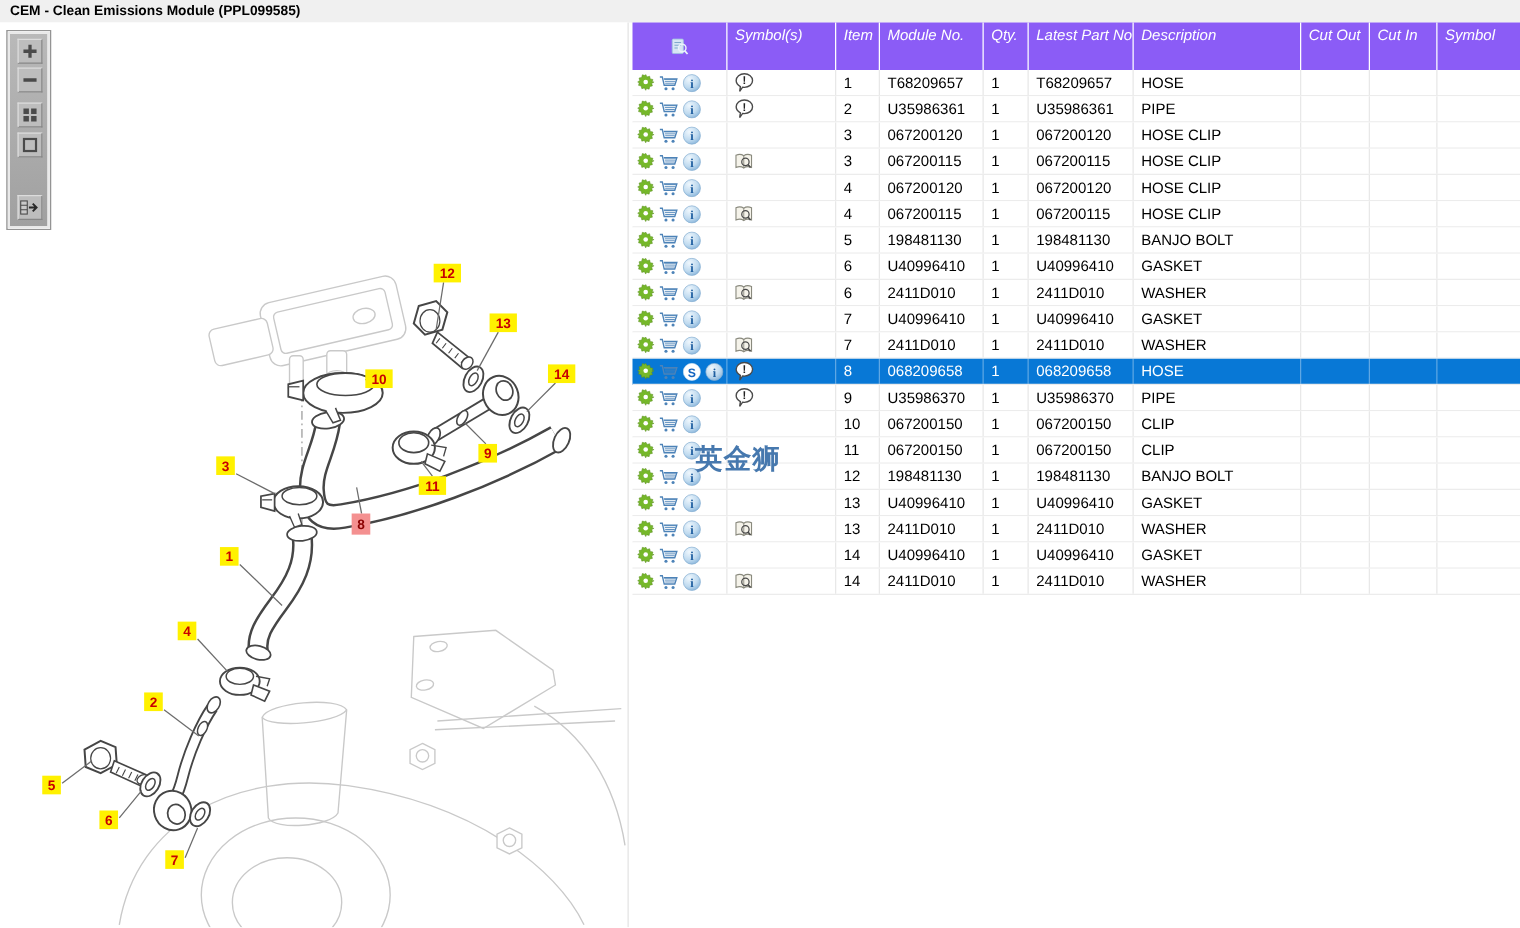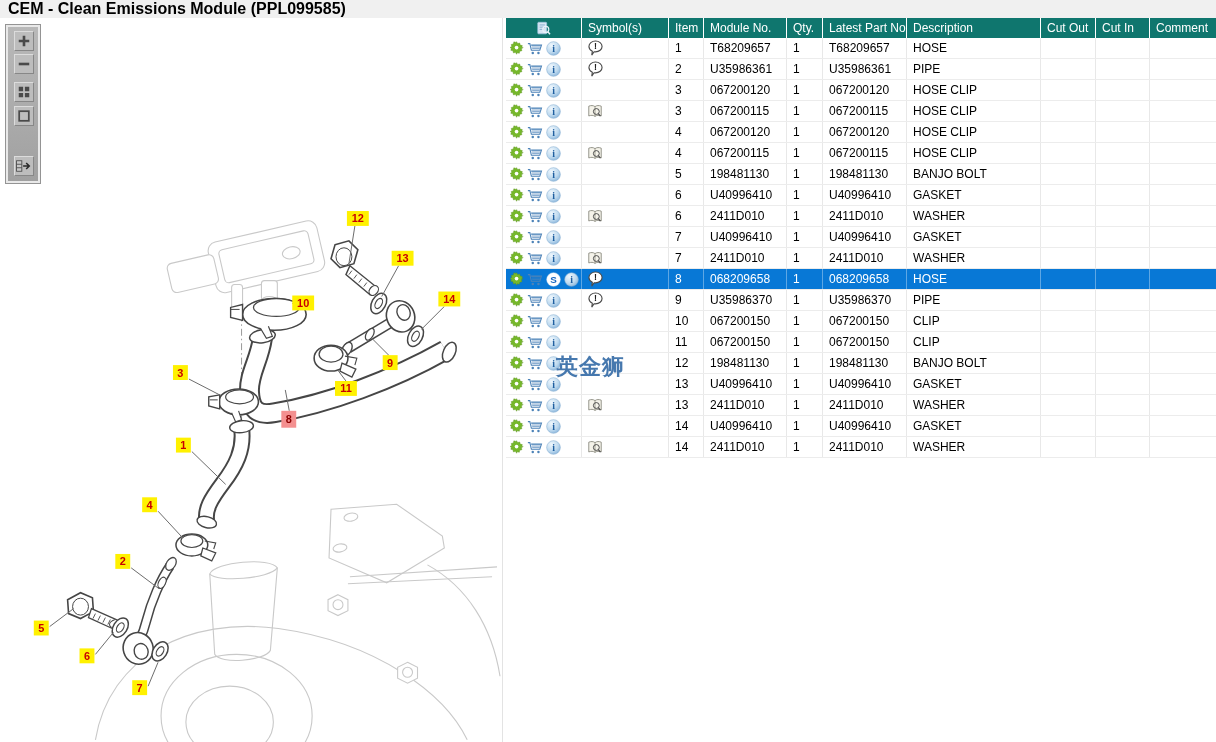--- a/index.html
+++ b/index.html
@@ -1,41 +1,41 @@
 <!DOCTYPE html>
 <html><head>
 <meta charset="utf-8">
 <style>
   html,body{margin:0;padding:0;background:#fff;font-family:"Liberation Sans",sans-serif;}
   #app{position:relative;width:1216px;height:742px;background:#fff;overflow:hidden;}
 
   
   #titlebar{position:absolute;top:0;left:0;width:1216px;height:18px;background:#F0F0F0;
-    font-size:16px;font-weight:bold;color:#000;line-height:18px;padding-left:8px;box-sizing:border-box;}
+    font-size:11px;font-weight:bold;color:#000;line-height:18px;padding-left:8px;box-sizing:border-box;}
 
   
   #diagram-panel{position:absolute;top:18px;left:0;width:502px;height:724px;background:#fff;
     border-right:1px solid #E3E3E3;}
   #diagram-svg{position:absolute;top:0;left:0;}
 
   
   #toolbar{position:absolute;top:7px;left:6px;width:34px;height:158px;background:linear-gradient(#B9B9B9,#A0A0A0);
     border:2px solid #E9E9E9;box-shadow:0 0 0 1px #949494;box-sizing:border-box;z-index:10;}
   .toolbtn{position:absolute;left:6px;width:20px;height:20px;background:#BDBDBD;
     border:1px solid;border-color:#DCDCDC #878787 #878787 #DCDCDC;display:flex;align-items:center;justify-content:center;
     padding:0;cursor:pointer;}
   .toolbtn svg{display:block;}
 
   
   #watermark{position:absolute;left:556px;top:352px;font-size:22px;font-weight:bold;color:#4678AE;
     letter-spacing:1px;z-index:6;font-family:"DejaVu Sans","Liberation Sans",sans-serif;}
 
   
   #parts-table{position:absolute;top:18px;left:506px;width:710px;z-index:4;}
-  .thead{display:flex;height:20px;background:#0f766e;color:#fff;font-size:12px;}
+  .thead{display:flex;height:38px;background:#8b5cf6;color:#fff;font-size:12px;font-style:italic;}
   .th{box-sizing:border-box;padding:3px 0 0 6px;border-right:1px solid #FFFFFF;overflow:hidden;white-space:nowrap;}
   .th:last-child{border-right:none;}
   .th.iconcell{display:flex;align-items:center;justify-content:center;padding:0;}
   .trow{display:flex;height:20px;background:#fff;border-bottom:1px solid #ECECEC;font-size:12px;color:#000;}
   .trow.selected{background:#0878D6;color:#fff;}
   .td{box-sizing:border-box;padding:3px 0 0 6px;border-right:1px solid #E8E8E8;overflow:hidden;white-space:nowrap;}
   .td:last-child{border-right:none;}
   .trow.selected .td{border-right-color:rgba(255,255,255,0.35);}
   .td.icons{display:flex;align-items:center;gap:2px;padding:0 0 0 3px;}
   .td.symbol{display:flex;align-items:center;padding:0 0 0 5px;}
@@ -252,21 +252,21 @@
           </span>
         </div>
       <div class="th c1">Symbol(s)</div>
       <div class="th c2">Item</div>
       <div class="th c3">Module No.</div>
       <div class="th c4">Qty.</div>
       <div class="th c5">Latest Part No.</div>
       <div class="th c6">Description</div>
       <div class="th c7">Cut Out</div>
       <div class="th c8">Cut In</div>
-      <div class="th c9">Comment</div>
+      <div class="th c9">Symbol</div>
     </div>
     <div id="table-body">
         <div class="trow">
           <div class="td icons c0">
             <span class="rowicon">
               <svg width="14" height="14" viewBox="0 0 16 16">
                 <path d="M8 .8l1.3 2.3 2.5-.7.6 2.6 2.6.6-.7 2.5L16.1 8l-2.3 1.3.7 2.5-2.6.6-.6 2.6-2.5-.7L8 16.1l-1.3-2.3-2.5.7-.6-2.6-2.6-.6.7-2.5L-.1 8l2.3-1.3-.7-2.5 2.6-.6.6-2.6 2.5.7z" transform="scale(.94)" fill="#76B82A" stroke="#5A9020" stroke-width=".5"></path>
                 <circle cx="7.5" cy="7.5" r="2.1" fill="#fff"></circle>
               </svg>
             </span>

